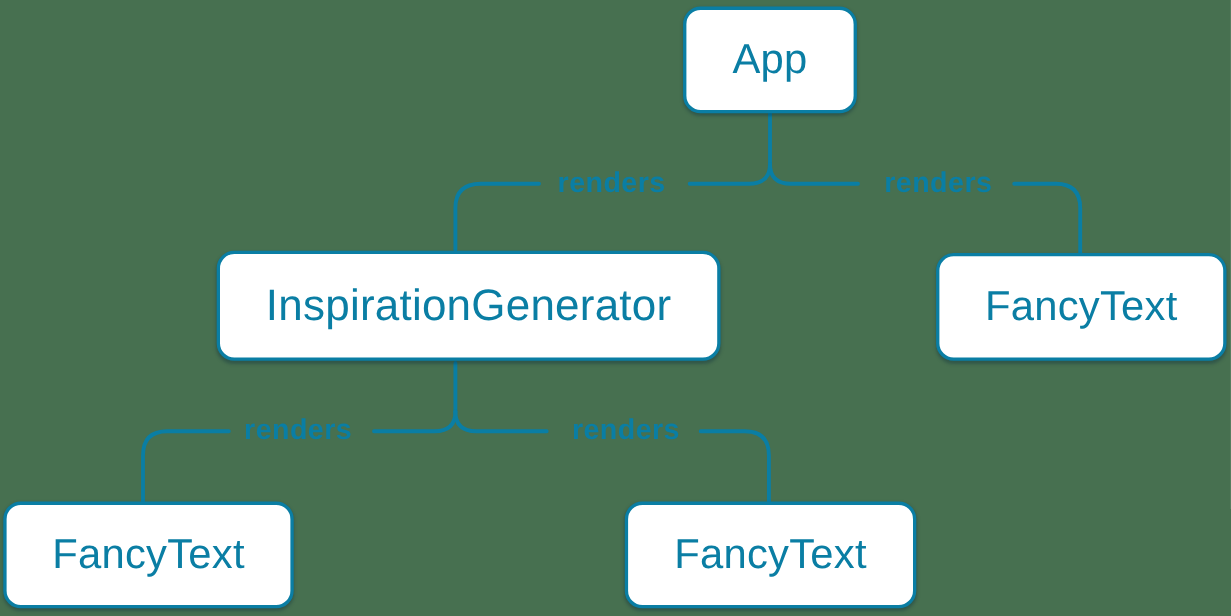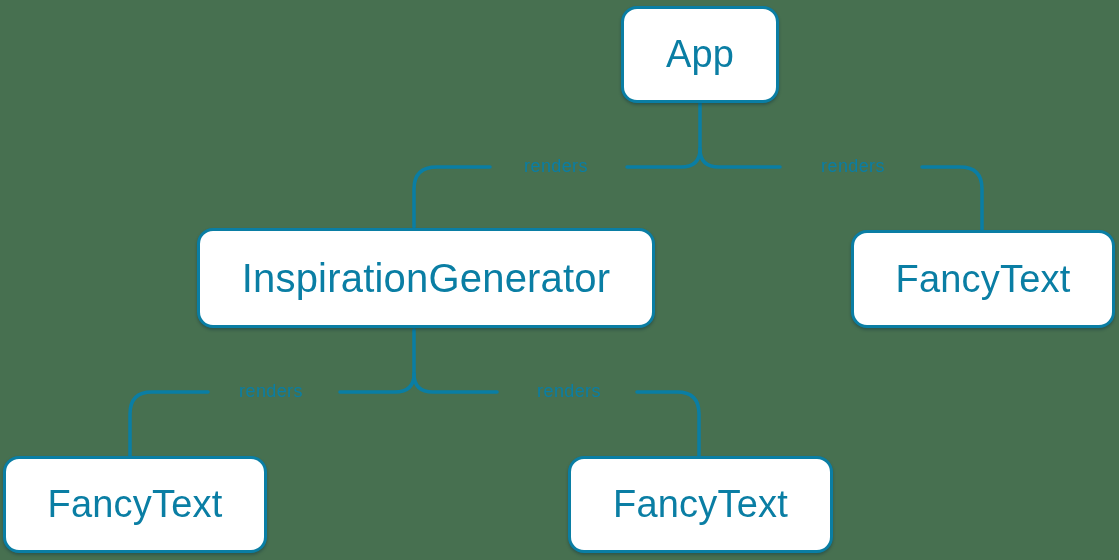--- a/index.html
+++ b/index.html
@@ -41,22 +41,22 @@
   .node-app                   { left: 621px; top: 6px;   width: 158px; height: 97px; }
   .node-inspiration-generator { left: 197px; top: 228px; width: 458px; height: 100px; font-size: 40px; }
   .node-fancy-text-top        { left: 851px; top: 230px; width: 264px; height: 98px; }
   .node-fancy-text-bottom     { left: 3px;   top: 456px; width: 264px; height: 97px; }
   .node-copyright             { left: 568px; top: 456px; width: 265px; height: 97px; }
   .edge-label {
     position: absolute;
     z-index: 2;
     transform: translate(-50%, -50%);
     color: #0a7ea4;
-    font-size: 18px;
-    font-weight: 400;
+    font-size: 26px;
+    font-weight: 700;
     letter-spacing: 0.4px;
     white-space: nowrap;
   }
   .edge-label-1 { left: 556px; top: 166px; }
   .edge-label-2 { left: 853px; top: 166px; }
   .edge-label-3 { left: 271px; top: 391px; }
   .edge-label-4 { left: 569px; top: 391px; }
 </style>
 </head>
 <body>

